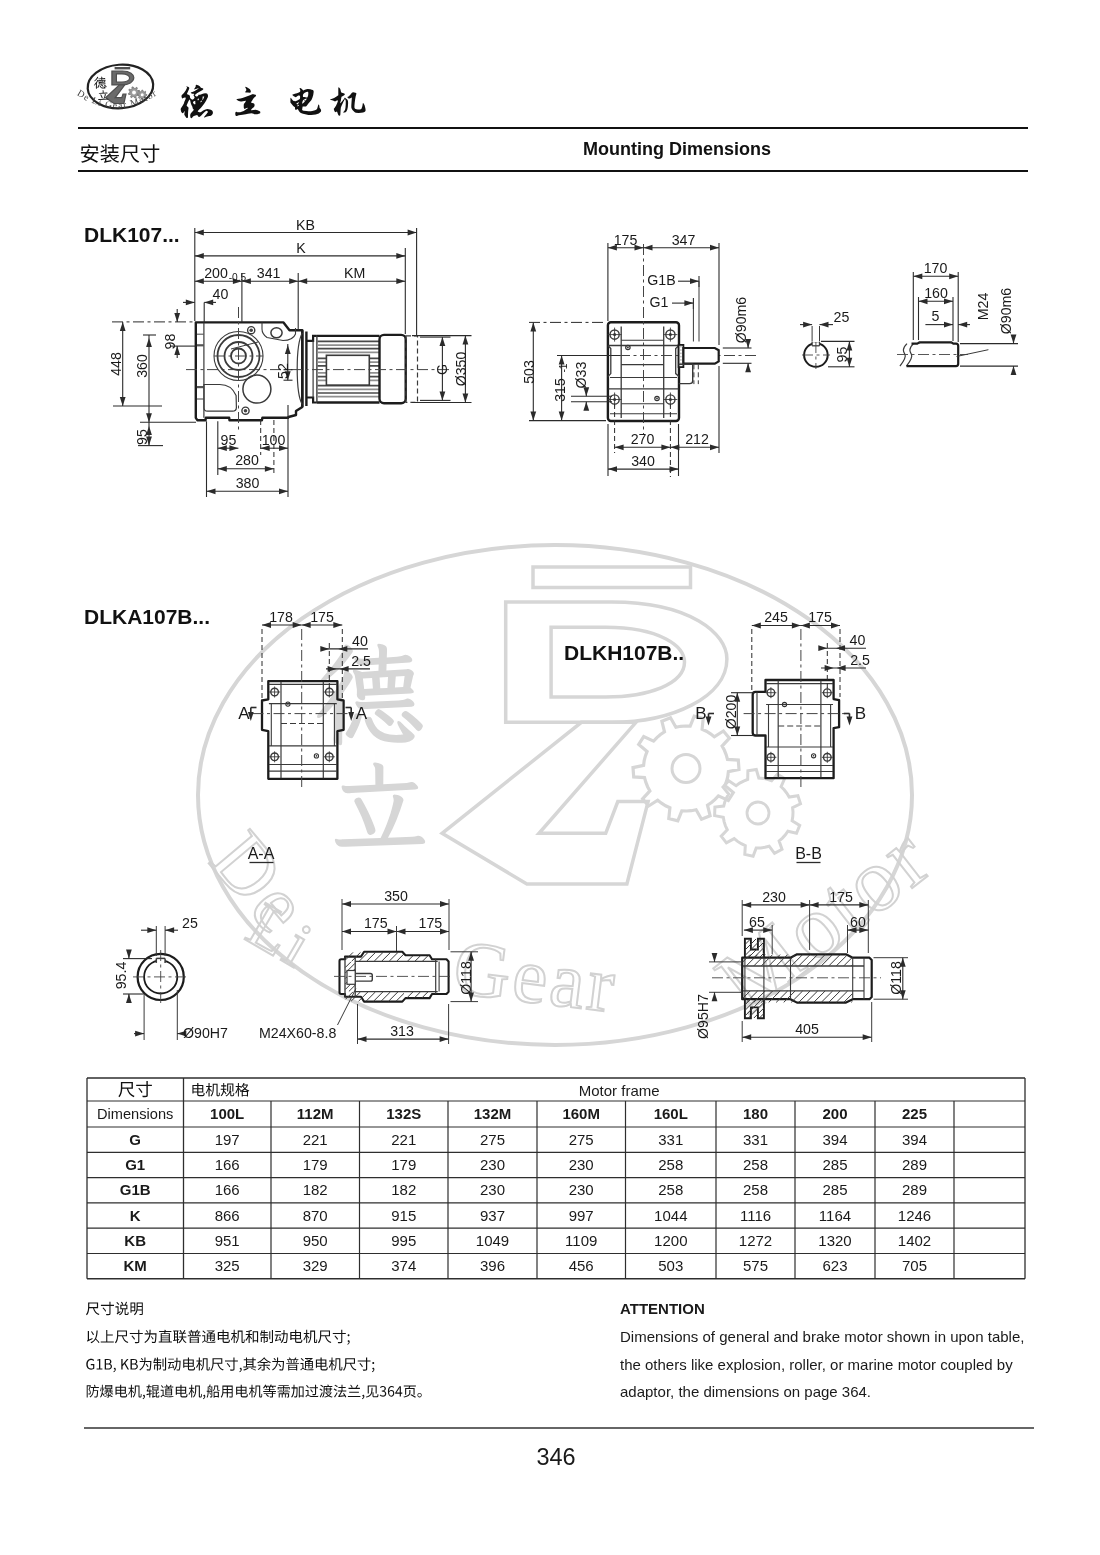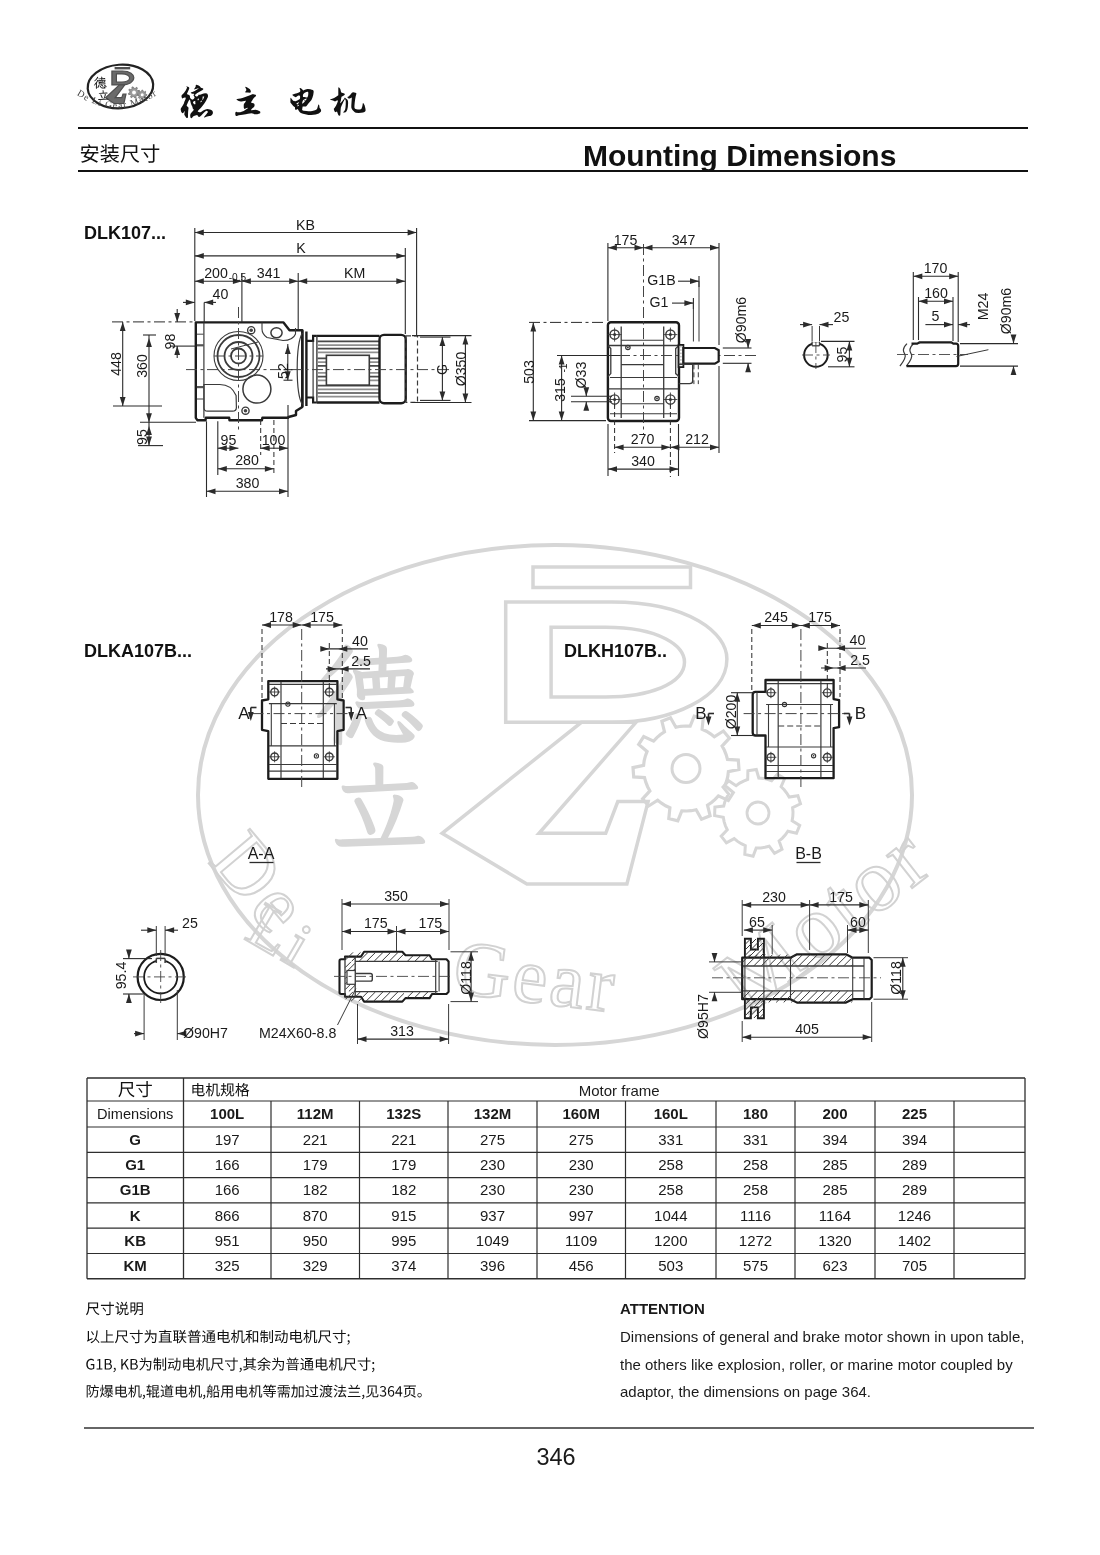--- a/index.html
+++ b/index.html
@@ -1,17 +1,17 @@
 <!DOCTYPE html>
 <html><head><meta charset="utf-8">
 <style>
 html,body{margin:0;padding:0;background:#fff;}
 #page{position:relative;width:1100px;height:1555px;background:#fff;overflow:hidden;
  font-family:"Liberation Sans",sans-serif;}
-.lbl{position:absolute;font-weight:bold;font-size:18px;color:#111;}
+.lbl{position:absolute;font-weight:bold;font-size:21px;color:#111;}
 </style></head>
 <body>
 <div id="page">
 <svg style="position:absolute;left:0;top:0" width="1100" height="1555" viewBox="0 0 1100 1555">
 <ellipse cx="555" cy="795" rx="357" ry="250" fill="none" stroke="#d6d6d6" stroke-width="4"></ellipse>
       <path d="M533.0 567.0 L690.5 567.0 L690.5 587.6 L533.0 587.6 Z" fill="none" stroke="#d6d6d6" stroke-width="3.5"></path>
       <path d="M505.7 601.9 L611.7 601.9 C690.5 601.9 726.9 633.6 726.9 658.9 C726.9 697.0 672.3 722.3 611.7 722.3 L505.7 722.3 Z M551.1 627.2 L605.7 627.2 C660.2 627.2 684.5 646.2 684.5 662.1 C684.5 684.3 648.1 697.0 605.7 697.0 L551.1 697.0 Z" fill="none" fill-rule="evenodd" stroke="#d6d6d6" stroke-width="3.5"></path>
       <path d="M581.4 722.3 L636.0 722.3 L539.0 833.3 L605.7 833.3 L617.8 801.6 L648.1 801.6 L626.9 884.0 L526.9 884.0 L442.1 833.3 Z" fill="none" stroke="#d6d6d6" stroke-width="3.5"></path>
       <path d="M726.6 781.1L724.9 785.6L733.3 792.5L728.3 800.4L718.4 795.9L715.1 799.4L711.5 802.5L707.5 805.2L710.1 815.7L701.5 819.2L696.1 809.8L691.4 810.7L686.6 811.0L681.8 810.8L677.8 820.9L668.8 818.6L669.9 807.8L665.6 805.8L661.5 803.2L657.7 800.2L648.6 806.0L642.6 798.9L649.9 790.9L647.6 786.7L645.8 782.2L644.5 777.6L633.7 776.9L633.0 767.6L643.6 765.4L644.2 760.6L645.4 755.9L647.1 751.4L638.7 744.5L643.7 736.6L653.6 741.1L656.9 737.6L660.5 734.5L664.5 731.8L661.9 721.3L670.5 717.8L675.9 727.2L680.6 726.3L685.4 726.0L690.2 726.2L694.2 716.1L703.2 718.4L702.1 729.2L706.4 731.2L710.5 733.8L714.3 736.8L723.4 731.0L729.4 738.1L722.1 746.1L724.4 750.3L726.2 754.8L727.5 759.4L738.3 760.1L739.0 769.4L728.4 771.6L727.8 776.4Z" fill="none" stroke="#d6d6d6" stroke-width="3.2"></path>
       <circle cx="686" cy="768.5" r="14" fill="none" stroke="#d6d6d6" stroke-width="3"></circle>
@@ -38,23 +38,23 @@
       <path id="lp" d="M 74 93 Q 121 126 166 88" fill="none" stroke="none"></path>
       <text font-family="Liberation Serif" font-size="9.6" fill="#3f3f3f" letter-spacing="1.1"><textPath href="#lp" startOffset="3">De Li Gear Motor</textPath></text>
       <path transform="translate(177.0 119.0)" d="M19.1 -34.3Q20.2 -34.3 21.6 -33.6Q23.1 -32.8 23.2 -32.2Q23.4 -31.1 24.5 -31.1Q26.0 -31.1 26.3 -30.2Q26.6 -29.4 25.2 -28.8Q20.2 -26.2 19.1 -25.0Q18.3 -24.1 18.0 -24.2Q17.8 -24.3 17.8 -24.1Q17.8 -23.7 18.7 -23.0Q19.4 -22.4 19.6 -22.4Q19.8 -22.4 20.5 -22.7Q21.6 -23.3 21.3 -23.7Q20.7 -24.4 21.9 -24.3Q22.2 -24.3 22.5 -24.3Q23.5 -24.1 25.1 -24.9Q26.6 -25.7 28.3 -25.7Q29.5 -25.7 29.9 -25.5Q30.2 -25.3 30.6 -24.7Q31.7 -23.0 30.6 -21.3Q30.1 -20.4 29.2 -18.6Q28.2 -16.8 26.2 -14.0Q24.1 -11.2 22.2 -9.4Q20.6 -7.8 20.7 -7.5Q20.7 -7.1 22.4 -6.8Q23.1 -6.6 23.6 -6.8Q24.0 -6.9 24.8 -7.5Q26.1 -8.4 27.8 -9.2Q29.5 -9.9 30.5 -9.9Q31.5 -9.9 33.0 -9.4Q34.5 -8.8 35.3 -8.2Q35.8 -7.7 35.9 -6.7Q36.0 -5.6 35.6 -4.9Q35.2 -4.2 34.3 -3.6Q33.3 -3.0 32.3 -3.0Q31.6 -3.0 30.0 -2.6Q28.4 -2.1 28.1 -1.8Q27.8 -1.5 27.4 -1.5Q27.1 -1.5 27.1 -1.8Q27.1 -2.2 28.3 -3.5Q29.6 -4.9 29.9 -5.4Q30.1 -5.9 30.5 -6.2Q30.8 -6.6 30.8 -7.1Q30.7 -7.7 30.3 -8.0Q29.6 -8.4 28.6 -7.7Q27.6 -7.1 25.6 -5.0Q24.1 -3.3 23.4 -2.7Q22.7 -2.1 22.2 -2.1Q21.3 -2.1 20.9 -3.0Q20.5 -3.8 20.0 -3.9Q19.5 -3.9 18.3 -3.4Q16.6 -2.8 16.1 -2.5Q15.6 -2.2 15.3 -1.5Q15.0 -0.7 14.3 -0.7Q13.6 -0.7 13.4 -1.7Q13.0 -3.6 13.3 -4.5Q13.6 -5.4 15.0 -6.9Q16.8 -8.8 16.8 -9.2Q16.8 -9.5 16.2 -9.9Q15.6 -10.3 15.6 -11.2Q15.6 -12.1 14.7 -13.6Q13.8 -15.2 13.5 -17.0Q13.0 -19.4 12.8 -19.4Q12.7 -19.5 12.3 -19.1Q11.7 -18.6 11.1 -16.9L9.9 -14.2Q9.6 -13.5 9.7 -13.2Q9.8 -13.0 10.6 -12.3L11.6 -11.3L11.3 -8.9Q11.0 -6.5 11.0 -4.0Q11.0 -2.8 11.0 -2.1Q10.9 -1.5 10.7 -1.2Q10.6 -0.8 10.3 -0.9Q10.0 -0.9 9.5 -1.1Q8.8 -1.6 7.9 -3.2Q7.0 -4.8 7.3 -5.2Q7.5 -5.5 7.6 -6.9L7.7 -8.3L7.1 -7.2Q6.6 -6.2 6.2 -5.9Q5.9 -5.7 5.2 -5.9Q4.1 -6.2 3.7 -9.2Q3.6 -10.5 4.1 -11.0Q4.6 -11.4 5.9 -13.7Q7.2 -15.9 7.1 -16.2Q7.0 -16.5 8.4 -19.4Q9.2 -21.4 8.4 -21.4Q7.0 -21.6 6.2 -20.9Q5.8 -20.5 5.6 -20.5Q5.5 -20.5 5.1 -20.8Q4.7 -21.3 4.5 -22.4Q4.4 -23.1 4.6 -23.5Q4.7 -23.8 5.4 -24.5Q7.1 -26.1 8.7 -28.6Q10.3 -31.2 10.0 -31.8Q9.9 -32.3 9.2 -32.3Q8.7 -32.3 8.7 -32.3Q8.6 -32.5 9.5 -32.6Q9.7 -32.6 10.0 -32.6Q11.0 -32.6 11.6 -32.1Q12.3 -31.6 12.3 -30.8Q12.3 -30.1 11.1 -27.7Q9.9 -25.3 9.9 -25.0Q9.9 -24.7 11.0 -24.4Q13.4 -23.8 13.1 -21.9Q13.0 -21.2 13.1 -20.9Q13.3 -20.6 14.1 -20.1Q15.3 -19.3 15.4 -19.3Q15.6 -19.3 16.7 -20.1Q17.3 -20.6 17.5 -20.9Q17.6 -21.2 17.5 -21.7Q17.3 -22.4 16.9 -23.0Q16.1 -23.8 16.9 -24.4Q17.9 -25.2 16.5 -25.3Q16.3 -25.3 15.9 -25.3Q15.2 -25.3 14.7 -25.5Q14.1 -25.7 13.9 -25.9Q13.7 -26.2 13.9 -26.5Q14.1 -26.8 15.4 -27.1Q16.7 -27.4 17.7 -28.1Q18.7 -28.8 20.2 -29.6Q22.5 -31.0 21.5 -30.8Q20.8 -30.7 18.8 -29.9Q17.4 -29.4 17.2 -29.6Q17.0 -29.8 18.0 -31.2Q19.0 -32.5 18.8 -33.4Q18.7 -34.0 18.7 -34.1Q18.8 -34.3 19.1 -34.3ZM26.4 -22.6Q25.8 -22.6 25.7 -22.4Q25.6 -22.3 25.6 -21.5Q25.6 -20.3 25.4 -19.7Q25.2 -19.0 25.5 -19.0Q25.7 -19.0 26.3 -20.1Q26.9 -21.1 27.1 -21.9Q27.3 -22.4 27.2 -22.5Q27.1 -22.6 26.4 -22.6ZM20.9 -20.2Q20.5 -20.0 20.6 -19.3Q20.6 -18.7 21.0 -18.7Q21.3 -18.7 21.6 -19.1Q21.9 -19.6 21.9 -20.0Q21.9 -20.4 21.7 -20.5Q21.5 -20.5 20.9 -20.2ZM17.0 -17.8Q16.1 -17.2 16.0 -17.0Q15.9 -16.7 16.3 -15.9Q16.6 -15.2 16.8 -15.0Q17.1 -14.7 17.7 -14.7Q18.3 -14.7 18.5 -14.9Q18.6 -15.0 18.4 -15.4Q18.3 -16.1 18.3 -17.2Q18.3 -18.2 18.1 -18.3Q17.9 -18.3 17.0 -17.8ZM23.7 -17.7Q23.1 -16.9 23.4 -16.7Q23.7 -16.5 24.3 -17.1Q24.9 -17.7 24.9 -18.1Q24.9 -19.0 23.7 -17.7Z" fill="#111"></path>
       <path transform="translate(228.0 119.0)" d="M25.5 -24.7Q25.7 -24.4 26.4 -24.4Q28.0 -24.4 28.1 -23.6Q28.2 -22.8 26.9 -22.0Q25.7 -21.3 24.9 -19.7Q24.2 -18.2 23.5 -17.5Q23.0 -16.9 23.1 -16.6Q23.3 -16.3 24.2 -16.1Q25.5 -15.9 26.0 -15.4Q26.6 -14.8 26.6 -13.9Q26.6 -13.1 26.3 -12.6Q26.0 -12.1 24.7 -10.9Q24.1 -10.4 23.7 -9.9Q23.3 -9.5 23.1 -9.2Q22.8 -8.9 22.9 -8.9Q23.1 -8.8 25.6 -9.0Q27.5 -9.2 28.5 -9.1Q29.5 -8.9 31.1 -8.1Q31.8 -7.7 32.1 -7.5Q32.3 -7.2 32.3 -6.6Q32.3 -6.0 32.1 -5.8Q31.8 -5.6 30.8 -5.3Q29.3 -4.8 27.7 -4.8Q26.1 -4.8 25.5 -5.3Q25.0 -5.7 23.5 -5.7Q22.5 -5.7 20.0 -5.3Q17.6 -4.9 16.1 -4.5Q15.0 -4.2 12.7 -4.0Q10.5 -3.9 9.5 -3.3Q8.8 -2.9 8.5 -2.9Q8.2 -2.9 7.8 -3.2Q7.4 -3.6 7.3 -4.8Q7.2 -5.9 7.5 -6.7Q7.7 -7.1 8.2 -7.2Q8.8 -7.3 9.4 -6.8Q10.0 -6.5 12.2 -6.8Q16.0 -7.5 18.7 -9.9Q20.3 -11.2 19.6 -11.2Q19.1 -11.3 17.6 -10.4Q16.5 -9.8 16.1 -10.4Q15.7 -11.0 15.7 -13.3Q15.7 -15.0 16.2 -15.5Q16.7 -16.0 17.4 -17.1Q18.1 -18.1 18.0 -18.2Q18.0 -18.3 16.2 -17.9Q14.4 -17.4 12.8 -17.6Q10.5 -17.8 9.0 -19.0Q8.3 -19.5 8.6 -19.8Q8.8 -19.9 10.6 -20.2Q12.4 -20.5 14.4 -21.1Q22.3 -23.5 23.7 -24.4Q25.1 -25.3 25.5 -24.7ZM21.6 -30.0Q22.4 -29.3 22.7 -28.3Q23.0 -27.4 22.7 -26.8Q22.4 -26.4 22.0 -26.3Q21.6 -26.3 19.9 -26.4Q17.4 -26.6 17.2 -26.8Q16.9 -27.0 17.7 -27.8Q18.3 -28.6 18.4 -29.0Q18.4 -29.4 17.9 -30.6Q17.2 -31.9 17.2 -32.0Q17.2 -32.3 18.1 -32.0Q18.9 -31.7 20.0 -31.1Q21.0 -30.5 21.6 -30.0Z" fill="#111"></path>
       <path transform="translate(286.0 119.0)" d="M17.2 -28.6 18.9 -29.3Q20.6 -29.9 21.6 -30.1Q22.6 -30.2 24.3 -29.8Q26.0 -29.4 26.8 -28.9Q27.5 -28.4 27.6 -28.1Q27.7 -27.7 27.6 -26.6Q27.4 -24.1 26.5 -21.6Q25.7 -19.2 24.6 -18.0Q23.6 -17.0 22.2 -15.3Q20.9 -13.6 20.5 -13.1Q20.3 -12.8 19.9 -12.6Q19.5 -12.5 18.3 -12.5Q17.0 -12.5 16.8 -12.5Q16.5 -12.4 16.5 -11.8Q16.5 -11.0 16.2 -10.1Q16.0 -9.1 16.4 -8.8Q16.8 -8.4 20.4 -8.0Q22.9 -7.7 23.8 -7.7Q24.7 -7.7 26.2 -8.0Q28.4 -8.5 29.7 -9.1Q30.5 -9.5 30.8 -9.8Q31.1 -10.2 31.5 -11.6Q32.2 -13.6 32.2 -14.0Q32.2 -14.5 32.7 -14.4Q33.2 -14.3 33.4 -12.7Q33.4 -11.7 33.6 -11.2Q33.8 -10.6 34.4 -10.2Q35.0 -9.5 35.1 -8.7Q35.2 -7.8 34.8 -7.2Q33.3 -5.3 29.7 -4.4Q26.0 -3.6 22.4 -4.1Q18.7 -4.8 17.0 -5.3Q15.4 -5.7 14.5 -6.3Q13.6 -6.9 12.9 -8.1Q12.0 -9.5 11.9 -9.8Q11.8 -10.1 10.8 -9.5Q9.8 -9.0 9.4 -9.3Q9.0 -9.5 9.0 -10.7Q9.0 -11.7 8.9 -11.9Q8.8 -12.1 8.2 -12.2Q7.4 -12.5 6.0 -14.4L4.4 -16.5V-18.9Q4.4 -21.5 4.7 -21.3Q5.0 -21.2 6.1 -19.5Q7.3 -17.8 7.6 -18.1Q7.9 -18.3 8.5 -18.0Q9.0 -17.6 9.4 -17.8Q9.9 -17.9 11.3 -18.6Q13.5 -19.6 13.8 -20.0Q14.1 -20.5 14.1 -21.7Q14.2 -23.0 13.8 -23.3Q13.5 -23.7 12.4 -23.4Q11.4 -23.1 10.8 -22.5Q10.1 -21.7 9.9 -21.7Q9.6 -21.7 7.8 -22.8Q6.6 -23.5 6.4 -23.9Q6.2 -24.2 6.7 -24.5Q7.2 -24.7 8.9 -25.2Q11.1 -25.6 12.8 -26.4Q14.1 -27.1 14.3 -27.7Q14.6 -28.3 13.9 -29.7Q13.5 -30.8 13.5 -30.9Q13.5 -31.1 14.1 -31.1Q14.7 -31.1 15.9 -29.9ZM20.3 -27.0Q16.6 -25.7 16.9 -22.9Q16.9 -22.2 17.1 -22.0Q17.3 -21.9 18.3 -21.9Q19.7 -21.8 20.5 -21.6Q21.1 -21.5 21.3 -21.6Q21.5 -21.7 21.8 -22.5Q22.3 -23.6 22.3 -25.4Q22.4 -27.0 22.0 -27.3Q21.7 -27.5 20.3 -27.0ZM18.6 -19.8Q18.3 -19.6 18.0 -19.4Q16.8 -18.7 16.7 -17.9Q16.5 -17.1 16.2 -16.3Q15.9 -15.6 16.0 -15.5Q16.1 -15.3 17.0 -15.8Q18.0 -16.3 18.4 -16.9Q18.7 -17.2 18.8 -17.4Q18.8 -17.6 18.5 -17.9Q18.0 -18.4 18.1 -18.6Q18.2 -18.8 18.7 -18.6Q19.2 -18.5 19.5 -18.6Q19.7 -18.8 20.2 -19.3Q20.7 -20.2 20.7 -20.3Q20.7 -20.9 18.6 -19.8ZM12.3 -16.6Q12.0 -16.5 11.5 -16.3Q9.6 -15.4 10.9 -14.7Q11.2 -14.5 11.5 -14.6Q11.7 -14.7 12.3 -15.4Q13.2 -16.5 13.2 -16.6Q13.2 -17.0 12.3 -16.6ZM12.5 -14.2Q11.9 -14.2 11.4 -13.3Q11.1 -12.8 11.4 -12.8Q11.7 -12.7 12.3 -13.0Q12.9 -13.4 12.9 -13.8Q12.9 -14.2 12.5 -14.2Z" fill="#111"></path>
       <path transform="translate(328.0 119.0)" d="M25.3 -26.7Q26.1 -26.7 27.3 -26.3Q28.4 -25.9 28.4 -25.6Q28.4 -25.3 27.6 -22.3Q27.1 -20.0 26.7 -16.2Q26.3 -12.4 26.5 -11.2Q26.7 -10.3 27.5 -9.9Q28.2 -9.5 29.9 -9.4Q32.1 -9.3 32.8 -9.7Q33.6 -10.0 33.9 -11.4Q34.4 -12.9 34.6 -14.3Q34.7 -15.0 34.8 -15.4Q34.8 -15.8 35.0 -15.9Q35.1 -16.1 35.2 -16.0Q35.4 -15.9 35.6 -15.6Q36.7 -14.7 37.4 -10.4Q37.6 -9.3 37.6 -8.8Q37.6 -8.3 37.3 -7.8Q36.2 -6.1 30.6 -6.1Q28.5 -6.1 27.9 -6.2Q27.3 -6.3 26.5 -6.9Q24.5 -8.3 23.5 -10.8Q23.3 -11.5 23.3 -12.6Q23.3 -13.7 23.5 -16.5Q23.9 -21.3 23.8 -21.4Q23.7 -21.5 22.8 -21.1Q21.9 -20.6 20.9 -20.6Q20.0 -20.7 19.7 -21.2Q19.4 -21.9 19.4 -22.0Q19.4 -22.2 19.9 -22.2Q20.4 -22.2 21.6 -23.4Q22.9 -24.7 23.7 -25.9Q24.2 -26.7 25.3 -26.7ZM11.4 -31.2Q11.7 -30.8 12.0 -30.4Q12.5 -29.7 12.9 -27.6Q13.1 -26.8 13.4 -26.4Q13.8 -26.1 14.8 -26.0Q16.8 -25.7 16.9 -24.8Q16.9 -24.0 15.0 -23.1L13.5 -22.3L13.1 -20.1Q12.8 -17.8 12.6 -17.4Q12.4 -17.1 12.3 -16.7Q12.3 -16.3 12.3 -16.1Q12.3 -15.8 12.4 -15.8Q12.6 -15.8 13.9 -17.5Q15.3 -19.2 16.1 -20.3L16.9 -21.6Q17.0 -21.5 17.2 -21.3Q17.3 -21.2 17.4 -21.0Q17.9 -20.3 18.2 -20.3Q18.6 -20.3 19.4 -19.2Q19.8 -18.5 20.0 -17.9Q20.1 -17.2 20.1 -15.5Q20.0 -11.8 19.3 -9.6Q18.7 -7.3 17.6 -6.8Q17.3 -6.7 16.7 -6.6Q16.1 -6.5 15.6 -6.5Q15.1 -6.5 15.1 -6.7Q15.1 -6.8 15.9 -7.5Q16.7 -8.3 17.1 -9.5Q17.5 -10.8 17.7 -14.3Q17.9 -17.8 17.6 -18.7Q17.4 -19.6 17.0 -19.7Q16.6 -19.8 16.3 -18.9Q16.0 -18.1 15.7 -17.7Q15.4 -17.2 15.1 -16.5L13.8 -13.7Q13.2 -12.3 12.9 -11.4Q12.7 -10.4 12.6 -8.4Q12.4 -5.5 12.4 -4.7Q12.4 -3.2 11.2 -3.2Q10.8 -3.2 10.2 -4.3Q9.6 -5.5 9.2 -6.9Q9.1 -7.4 9.0 -7.5Q8.9 -7.6 8.4 -7.3Q7.5 -6.6 7.1 -6.9Q6.6 -7.1 6.2 -8.5Q5.8 -9.8 5.8 -10.1Q5.9 -10.3 6.3 -10.7Q6.9 -11.1 8.1 -13.4Q9.2 -15.6 9.7 -17.2Q10.1 -18.4 9.7 -18.6Q9.4 -18.9 8.3 -18.2Q7.3 -17.6 7.0 -17.6Q6.7 -17.6 6.0 -18.0Q5.0 -18.5 4.0 -18.7Q1.9 -19.1 2.0 -19.7Q2.1 -20.0 3.5 -20.0Q5.2 -20.0 8.9 -22.7L10.3 -23.7L10.3 -27.5Q10.3 -31.3 10.3 -31.6Q10.3 -32.0 11.4 -31.2Z" fill="#111"></path>
       <path transform="translate(79.5 161.2)" d="M8.4 -16.6C8.7 -16.0 9.0 -15.3 9.3 -14.6H1.9V-10.5H3.4V-13.2H16.7V-10.5H18.3V-14.6H11.1C10.8 -15.3 10.3 -16.3 9.9 -17.0ZM13.3 -7.6C12.6 -6.0 11.7 -4.7 10.6 -3.6C9.1 -4.2 7.7 -4.7 6.3 -5.2C6.8 -5.9 7.3 -6.7 7.9 -7.6ZM6.0 -7.6C5.3 -6.5 4.5 -5.4 3.9 -4.5C5.6 -3.9 7.4 -3.3 9.2 -2.5C7.3 -1.2 4.7 -0.4 1.7 0.2C2.0 0.5 2.4 1.2 2.6 1.6C5.9 0.8 8.7 -0.2 10.8 -1.8C13.4 -0.7 15.7 0.5 17.2 1.5L18.5 0.2C16.9 -0.8 14.6 -1.9 12.1 -3.0C13.3 -4.2 14.3 -5.8 15.0 -7.6H18.9V-9.1H8.7C9.2 -10.1 9.7 -11.1 10.1 -12.0L8.5 -12.4C8.1 -11.3 7.5 -10.2 6.9 -9.1H1.4V-7.6Z M21.6 -15.0C22.5 -14.4 23.6 -13.4 24.0 -12.8L25.0 -13.8C24.5 -14.4 23.4 -15.3 22.5 -15.9ZM29.1 -7.6C29.3 -7.2 29.6 -6.7 29.7 -6.2H21.3V-5.0H28.3C26.4 -3.7 23.6 -2.6 20.9 -2.1C21.2 -1.8 21.6 -1.3 21.8 -0.9C23.0 -1.2 24.3 -1.6 25.5 -2.1V-0.8C25.5 0.0 24.8 0.4 24.4 0.5C24.6 0.8 24.8 1.4 24.9 1.7C25.3 1.5 26.0 1.3 31.8 0.0C31.8 -0.3 31.8 -0.9 31.9 -1.2L26.9 -0.2V-2.8C28.2 -3.4 29.3 -4.2 30.2 -5.0C31.8 -1.7 34.7 0.5 38.7 1.5C38.9 1.1 39.3 0.5 39.6 0.2C37.7 -0.1 36.0 -0.8 34.6 -1.8C35.8 -2.3 37.2 -3.1 38.3 -3.8L37.1 -4.6C36.3 -4.0 34.9 -3.1 33.7 -2.5C32.9 -3.2 32.2 -4.1 31.7 -5.0H39.4V-6.2H31.5C31.2 -6.8 30.9 -7.5 30.5 -8.0ZM32.8 -17.0V-14.2H28.0V-12.8H32.8V-9.6H28.6V-8.3H38.7V-9.6H34.3V-12.8H39.1V-14.2H34.3V-17.0ZM20.9 -9.8 21.5 -8.5 25.7 -10.5V-7.5H27.1V-17.0H25.7V-11.9C23.9 -11.1 22.2 -10.3 20.9 -9.8Z M44.0 -16.0V-10.3C44.0 -7.0 43.8 -2.5 41.1 0.6C41.4 0.8 42.1 1.4 42.3 1.7C44.6 -1.0 45.3 -4.8 45.6 -8.1H50.8C52.1 -3.3 54.5 0.0 58.7 1.6C58.9 1.1 59.4 0.5 59.8 0.2C55.9 -1.0 53.5 -4.0 52.3 -8.1H57.8V-16.0ZM45.6 -14.5H56.2V-9.5H45.6V-10.3Z M64.0 -8.4C65.5 -6.8 67.0 -4.6 67.7 -3.2L69.0 -4.1C68.4 -5.5 66.7 -7.6 65.2 -9.2ZM73.4 -17.0V-12.7H61.7V-11.2H73.4V-0.6C73.4 -0.2 73.2 -0.0 72.8 0.0C72.2 0.0 70.5 0.0 68.6 -0.0C68.8 0.4 69.2 1.2 69.3 1.7C71.4 1.7 73.0 1.6 73.8 1.4C74.7 1.1 75.0 0.6 75.0 -0.6V-11.2H79.8V-12.7H75.0V-17.0Z" fill="#111"></path>
 </svg>
 <div style="position:absolute;left:78px;top:126.5px;width:950px;height:2.2px;background:#111"></div>
 <div style="position:absolute;left:78px;top:170px;width:950px;height:1.7px;background:#111"></div>
-<div style="position:absolute;left:583px;top:139px;font-family:'Liberation Sans',sans-serif;font-weight:bold;font-size:30px;color:#111;">Mounting Dimensions</div>
+<div style="position:absolute;left:583px;top:139px;font-family:'Liberation Sans',sans-serif;font-weight:bold;font-size:18px;color:#111;">Mounting Dimensions</div>
 <div class="lbl" style="left:84px;top:223px;">DLK107...</div>
-<div class="lbl" style="left:84px;top:641px;">DLKA107B...</div>
+<div class="lbl" style="left:84px;top:605px;">DLKA107B...</div>
 <div class="lbl" style="left:564px;top:641px;">DLKH107B..</div>
 <svg style="position:absolute;left:0;top:0" width="1100" height="1555" viewBox="0 0 1100 1555">
 <path d="M195.8 322.4 H283.5 L289.5 330.2 H302.3 L302.3 406.9 L296 411
  L296 415 L288.5 417 L288 417.8 H262.4 L261.9 420.3 H229.5 L229.2 417.8 H205.8 L205.5 420.3 H197.5 L195.8 417.8 Z" fill="none" stroke="#1c1c1c" stroke-width="2.4" stroke-linejoin="round"></path>
       <line x1="203.9" y1="322.4" x2="203.9" y2="417.8" stroke="#3a3a3a" stroke-width="1.2"></line>
       <line x1="196.9" y1="334.2" x2="203.9" y2="334.2" stroke="#555" stroke-width="1.1"></line>
       <line x1="196.9" y1="345.3" x2="203.9" y2="345.3" stroke="#555" stroke-width="2.2"></line>
       <line x1="196.9" y1="387.1" x2="203.9" y2="387.1" stroke="#555" stroke-width="2.2"></line>
       <line x1="196.9" y1="399.0" x2="203.9" y2="399.0" stroke="#555" stroke-width="1.1"></line>
       <line x1="302.3" y1="330.2" x2="302.3" y2="406.9" stroke="#1c1c1c" stroke-width="2.4"></line>

